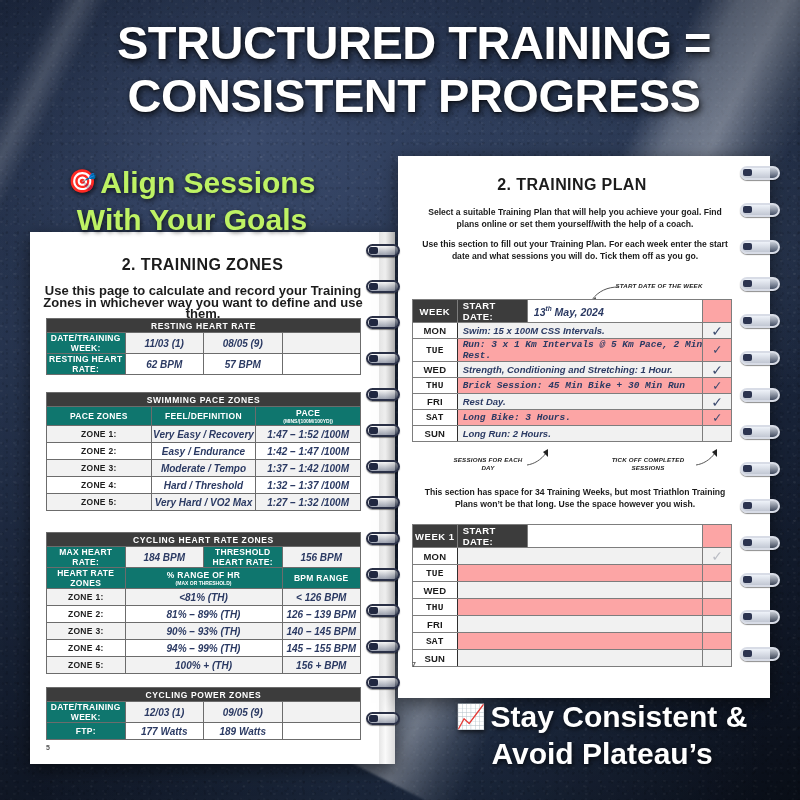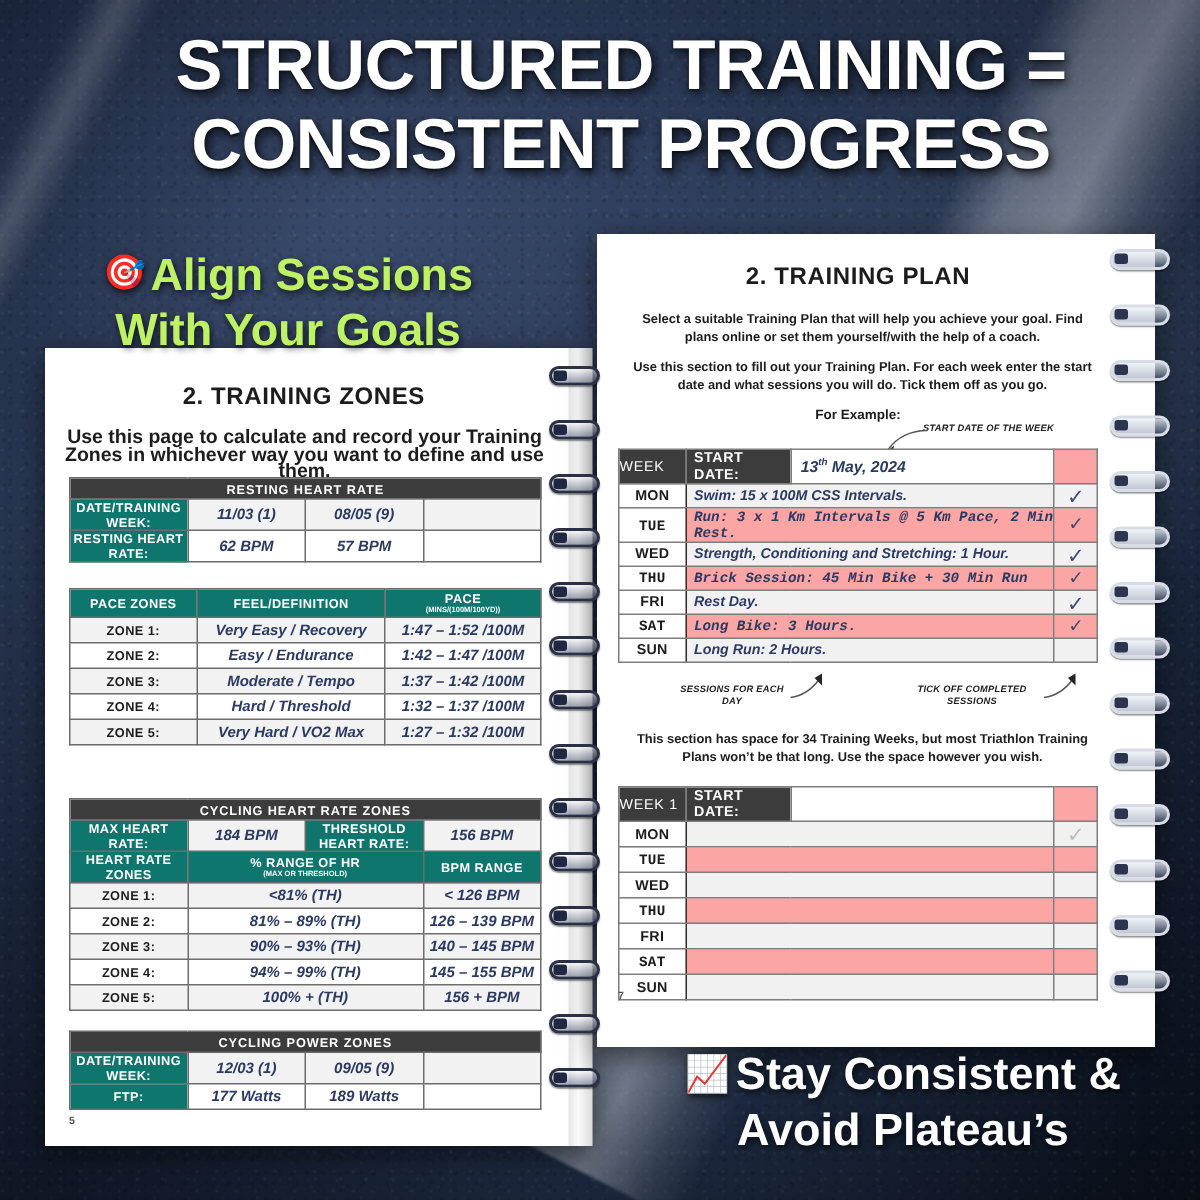--- a/index.html
+++ b/index.html
@@ -186,22 +186,22 @@
     border-right:1.6px solid #2f2f2f;
   }
   .tp .sess {
     color:#2b3a63; font-style:italic; font-weight:700;
     font-size:9.5px; padding-left:5px; text-align:left;
   }
   .tp .tick {
     text-align:center; color:#3c4a6e; font-size:14px; line-height:1;
   }
   .tp .wk {
-    background:#3c3c3c; color:#fff; text-align:left;
-    font-weight:400; font-size:9.5px; letter-spacing:.5px;
+    background:#3c3c3c; color:#fff; text-align:center;
+    font-weight:700; font-size:9.5px; letter-spacing:.5px;
   }
   .tp .sd {
     background:#3c3c3c; color:#fff; text-align:left; padding-left:5px;
     font-weight:700; font-size:9.5px; letter-spacing:.4px;
   }
   .tp .sdval {
     background:#fff; color:#2b3a63; font-style:italic; font-weight:700;
     font-size:10.5px; padding-left:6px; text-align:left;
   }
   .tp .sdval sup { font-size:6.5px; }
@@ -268,20 +268,23 @@
         <td class="val val-white">57 BPM</td>
         <td class="val val-white"></td>
       </tr>
     </tbody>
       </table>
   </div>
 
   <div style="position:absolute;left:16px;top:160px;width:315px;">
     <table class="tbl lt">
       <tbody>
+          <tr>
+            <td class="hdr-full" colspan="3">SWIMMING PACE ZONES</td>
+          </tr>
       <tr style="height:19px;">
         <td class="hdr-cell" style="width:27%;">PACE ZONES</td>
         <td class="hdr-cell" style="width:40%;">FEEL/DEFINITION</td>
         <td class="hdr-cell" style="width:33%;">
           <span>PACE</span>
           <span class="sub">(MINS/(100M/100YD))</span>
         </td>
       </tr>
       <tr>
         <td class="zlabel">ZONE 1:</td>
@@ -404,21 +407,20 @@
 </div>
 
 <div class="page" id="page-right">
 
   <div class="ptitle" style="position:absolute;left:0;top:20px;width:348px;font-size:16px;">2. TRAINING PLAN</div>
 
   <div class="pintro" style="position:absolute;left:18px;top:50px;width:318px;font-size:8.6px;line-height:12px;">Select a suitable Training Plan that will help you achieve your goal. Find plans online or set them yourself/with the help of a coach.</div>
 
   <div class="pintro" style="position:absolute;left:18px;top:82px;width:318px;font-size:8.6px;line-height:12px;">Use this section to fill out your Training Plan. For each week enter the start date and what sessions you will do. Tick them off as you go.</div>
 
-  <div class="pintro" style="position:absolute;left:0;top:115px;width:348px;font-size:9px;">For Example:</div>
 
   <div class="annot" style="left:213px;top:126px;width:96px;">START DATE OF THE WEEK</div>
   <svg class="annot-arrow" style="left:188px;top:128px;" width="34" height="22" viewBox="0 0 34 22">
     <path d="M32 3 C22 3, 12 7, 6 16" stroke="#555" stroke-width="1" fill="none"></path>
     <path d="M3 19 L10 13 L9 19 Z" fill="#222"></path>
   </svg>
 
   <div style="position:absolute;left:14px;top:143px;width:320px;">
     <table class="tp">
       <tbody>

